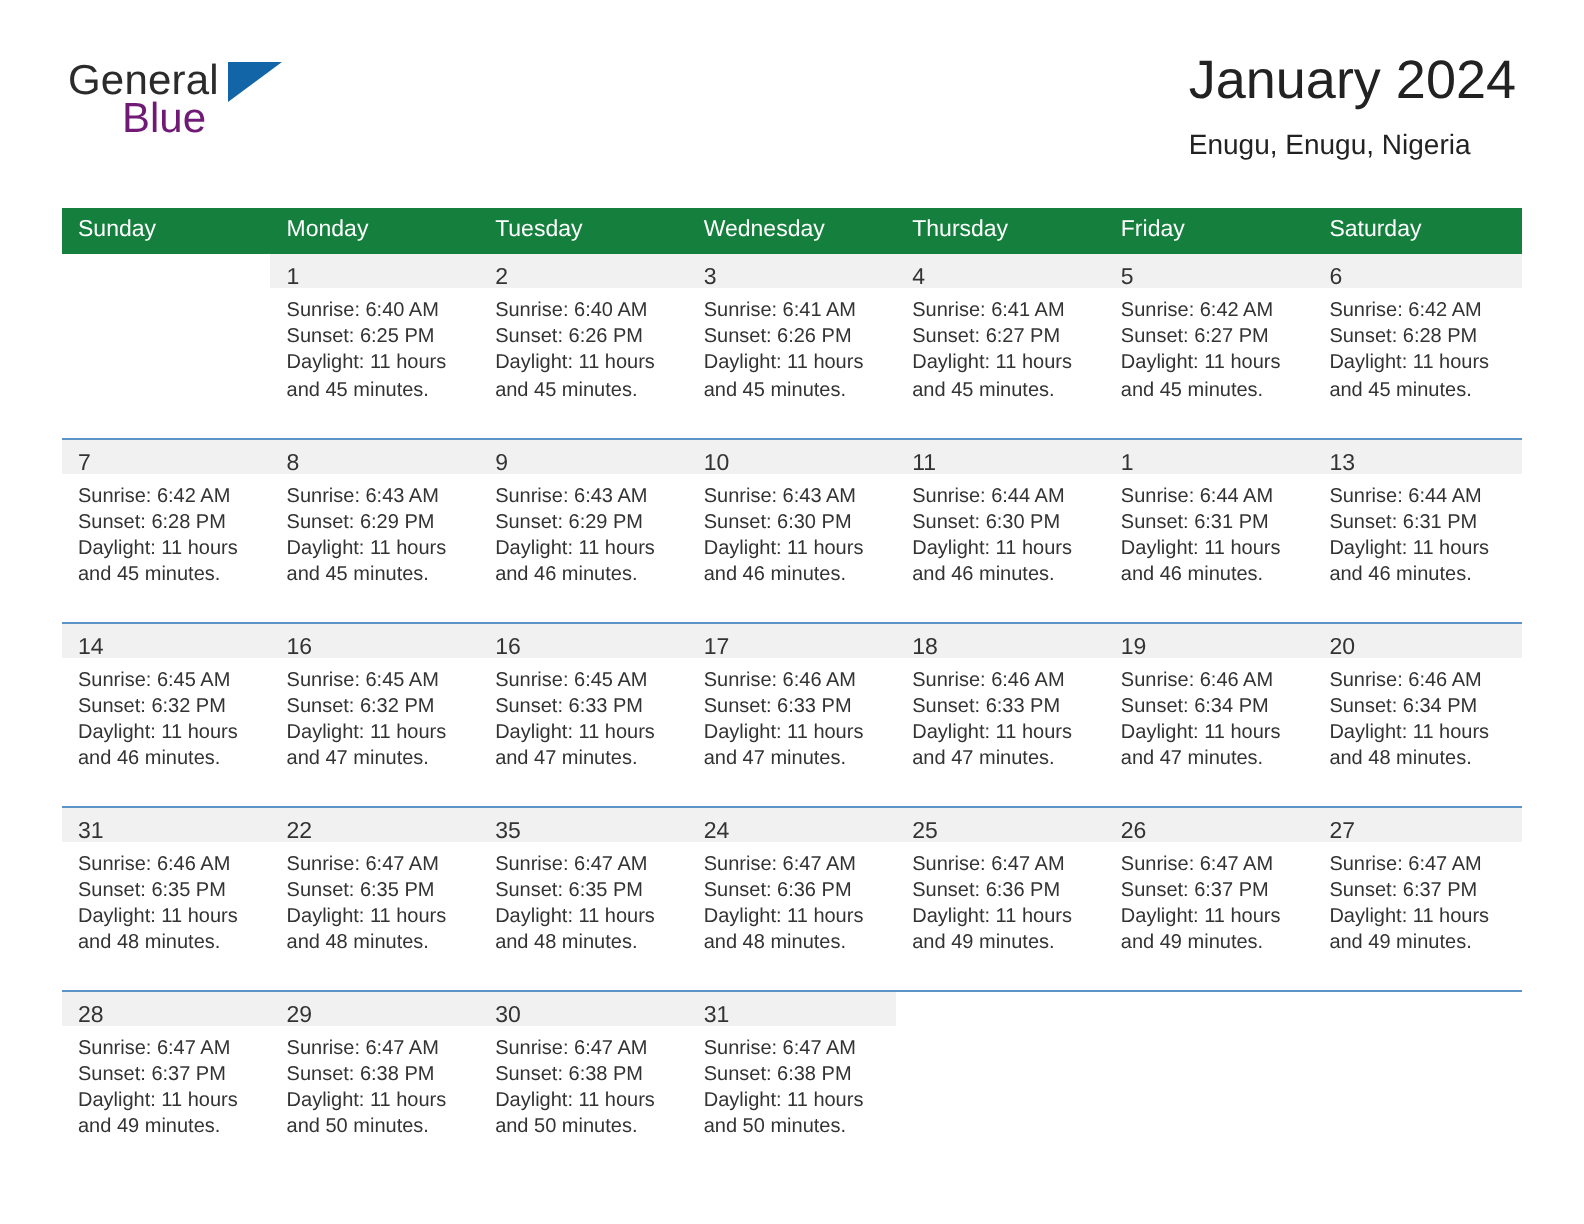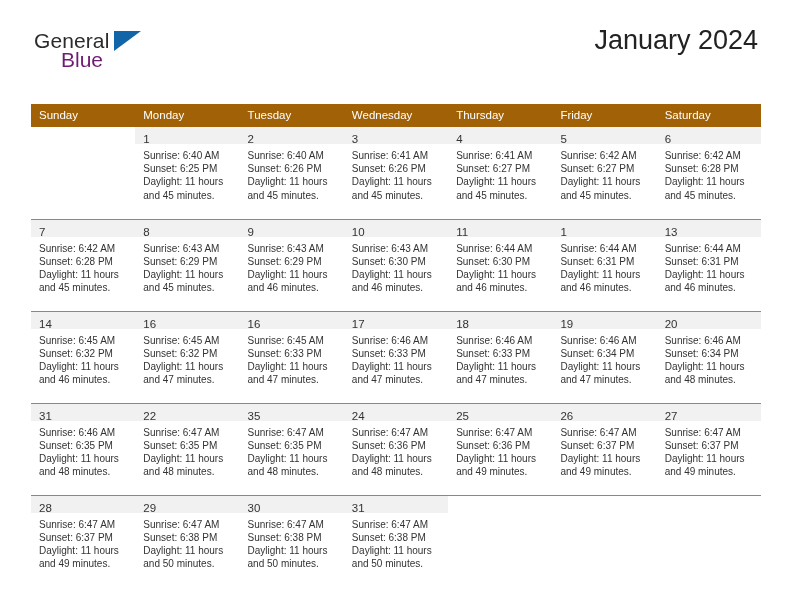--- a/index.html
+++ b/index.html
@@ -86,21 +86,21 @@
     left: 31px;
     top: 104px;
     width: 730px;
   }
   table.cal {
     border-collapse: collapse;
     width: 730px;
     table-layout: fixed;
   }
   table.cal th {
-    background: #a16207;
+    background: #15803d;
     color: #ffffff;
     font-size: 11.5px;
     font-weight: normal;
     text-align: left;
     padding: 5px 0 6px 8px;
     height: 20px;
     box-sizing: border-box;
   }
   table.cal td {
     vertical-align: top;
@@ -152,20 +152,21 @@
   <div class="top">
 
     <div class="logo">
       <span class="logo-general">General</span>
       <span class="logo-tri"></span>
       <span class="logo-blue">Blue</span>
     </div>
 
     <div class="titleblock">
       <h1 class="cal-title">January 2024</h1>
+      <p class="cal-sub">Enugu, Enugu, Nigeria</p>
     </div>
 
   </div>
 
   <div class="cal-wrap">
     <table class="cal">
       <thead>
         <tr id="hdr-row">
             <th>Sunday</th>
             <th>Monday</th>

